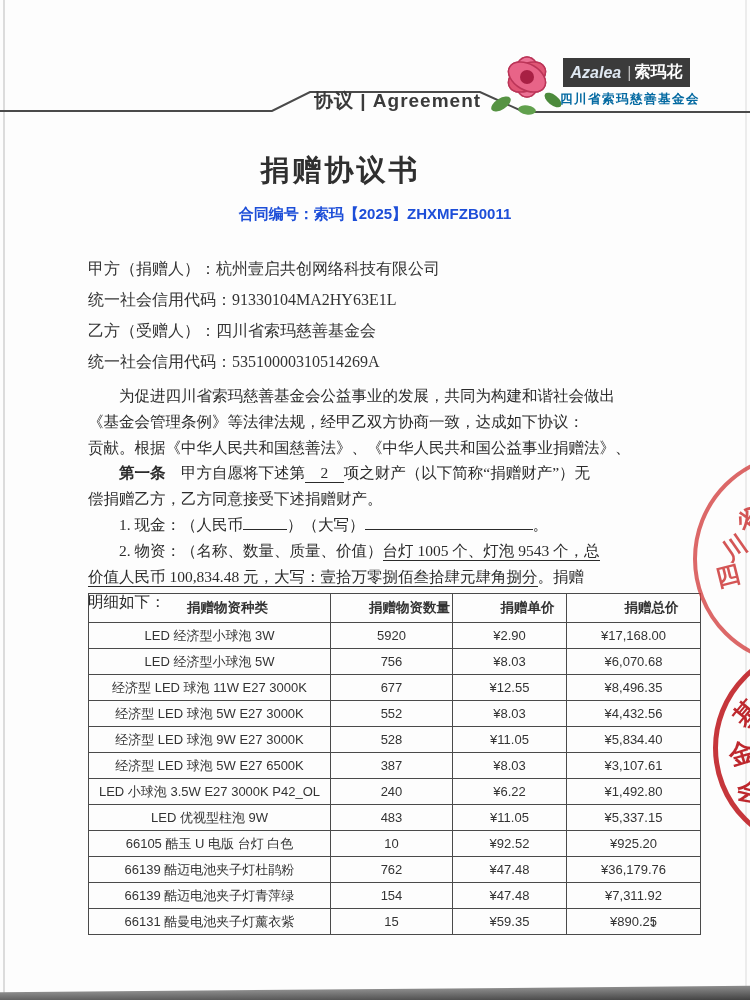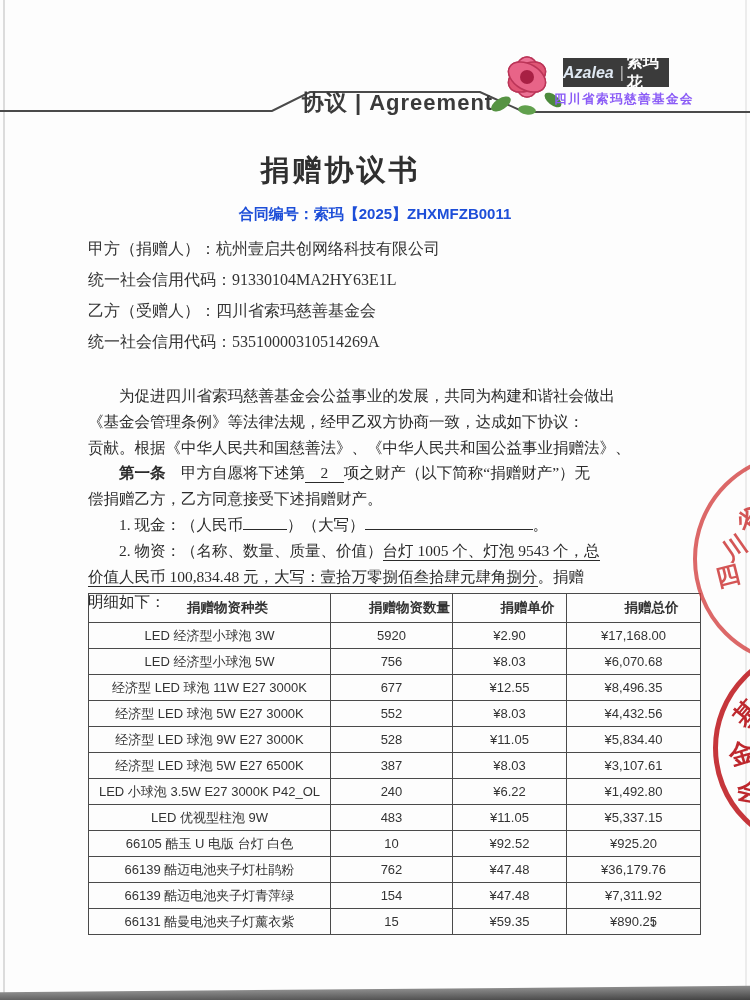--- a/index.html
+++ b/index.html
@@ -10,40 +10,40 @@
   }
   
   .edge-left{position:absolute;left:3px;top:0;width:2px;height:1000px;background:#dcdcdc;}
   .edge-right{position:absolute;left:745px;top:0;width:2px;height:1000px;background:#ececec;}
   .edge-bottom{position:absolute;left:-8px;top:989px;width:780px;height:18px;
     background:linear-gradient(180deg,#8c8c8c,#2e2e2e);transform:rotate(-0.5deg);}
   
   .banner-svg{position:absolute;left:0;top:85px;width:750px;height:35px;}
   .banner-label{position:absolute;left:300px;top:88px;width:195px;text-align:center;
     font-family:"Liberation Sans","DejaVu Sans",sans-serif;font-weight:bold;
-    font-size:22px;color:#3a3a3a;letter-spacing:1px;}
+    font-size:19px;color:#3a3a3a;letter-spacing:1px;}
   
   .logo-flower{position:absolute;left:487px;top:40px;}
-  .logo-box{position:absolute;left:563px;top:58px;width:106px;height:29px;background:#3b3b3b;
+  .logo-box{position:absolute;left:563px;top:58px;width:127px;height:29px;background:#3b3b3b;
     color:#fff;display:flex;align-items:center;justify-content:center;
     font-family:"Liberation Sans","DejaVu Sans",sans-serif;font-weight:bold;font-size:16px;}
   .logo-box .en{color:#dfe8f2;font-style:italic;margin-right:3px;}
   .logo-box .bar{color:#bbb;margin:0 3px;font-weight:normal;}
-  .logo-org{position:absolute;left:548px;top:91px;width:152px;text-align:center;
-    font-size:12.5px;font-weight:bold;color:#8b5cf6;letter-spacing:1.5px;
+  .logo-org{position:absolute;left:548px;top:91px;width:152px;text-align:right;
+    font-size:12.5px;font-weight:bold;color:#0369a1;letter-spacing:1.5px;
     font-family:"Liberation Serif","DejaVu Serif",serif;}
   
   .doc-title{position:absolute;left:0;top:151px;width:681px;text-align:center;
     font-family:"Liberation Sans","DejaVu Sans",sans-serif;font-weight:bold;
     font-size:29px;color:#2f2f2f;letter-spacing:3px;}
   .contract-no{position:absolute;left:0;top:205px;width:750px;text-align:center;
     font-family:"Liberation Sans","DejaVu Sans",sans-serif;font-weight:bold;
     font-size:15px;color:#1d4ed8;}
   
-  .parties{position:absolute;left:88px;top:233px;width:620px;font-size:16px;line-height:31px;color:#333;}
+  .parties{position:absolute;left:88px;top:253px;width:620px;font-size:16px;line-height:31px;color:#333;}
   
   .bodytext{position:absolute;left:88px;top:383px;width:622px;font-size:15.5px;
     line-height:25.8px;color:#2b2b2b;}
   .indent{text-indent:2em;}
   .b{font-weight:bold;}
   .u{border-bottom:1px solid #2b2b2b;padding-bottom:1px;}
   .blank1{display:inline-block;width:44px;border-bottom:1px solid #2b2b2b;height:14px;}
   .blank2{display:inline-block;width:168px;border-bottom:1px solid #2b2b2b;height:14px;}
   
   .donation-table{position:absolute;left:88px;top:593px;width:612px;border-collapse:collapse;

